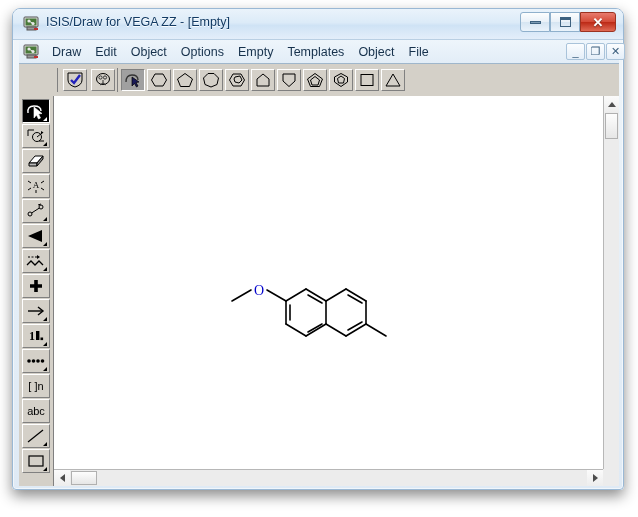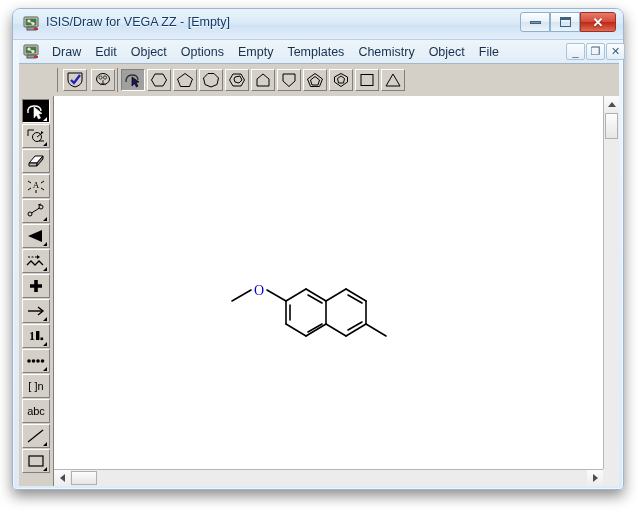--- a/index.html
+++ b/index.html
@@ -196,21 +196,20 @@
       <rect x="11" y="13" width="4" height="2" fill="#c03030"></rect>
     </svg>
 
     <div id="menu-items">
       <div class="menu-item">Draw</div>
       <div class="menu-item">Edit</div>
       <div class="menu-item">Object</div>
       <div class="menu-item">Options</div>
       <div class="menu-item">Empty</div>
       <div class="menu-item">Templates</div>
-      <div class="menu-item">Chemistry</div>
       <div class="menu-item">Object</div>
       <div class="menu-item">File</div>
     </div>
 
     <div class="mdi-btn" id="mdi-min">_</div>
     <div class="mdi-btn" id="mdi-restore">❐</div>
     <div class="mdi-btn" id="mdi-close">✕</div>
   </div>
 
   <div id="client">

